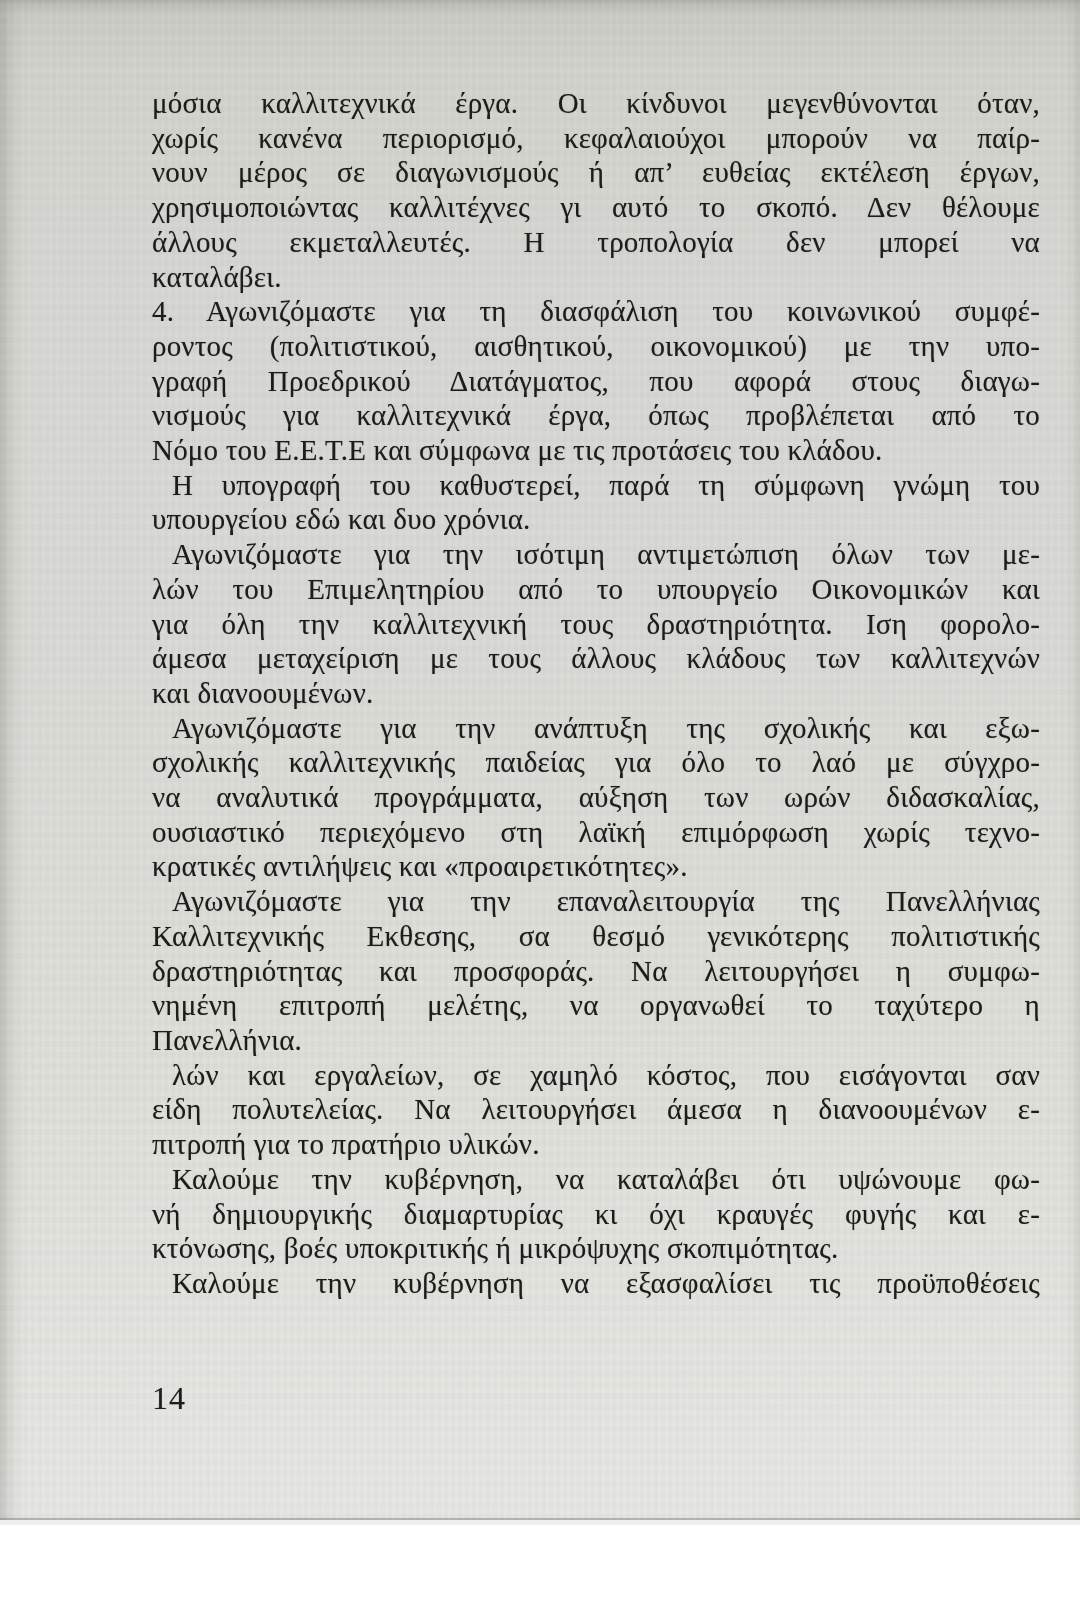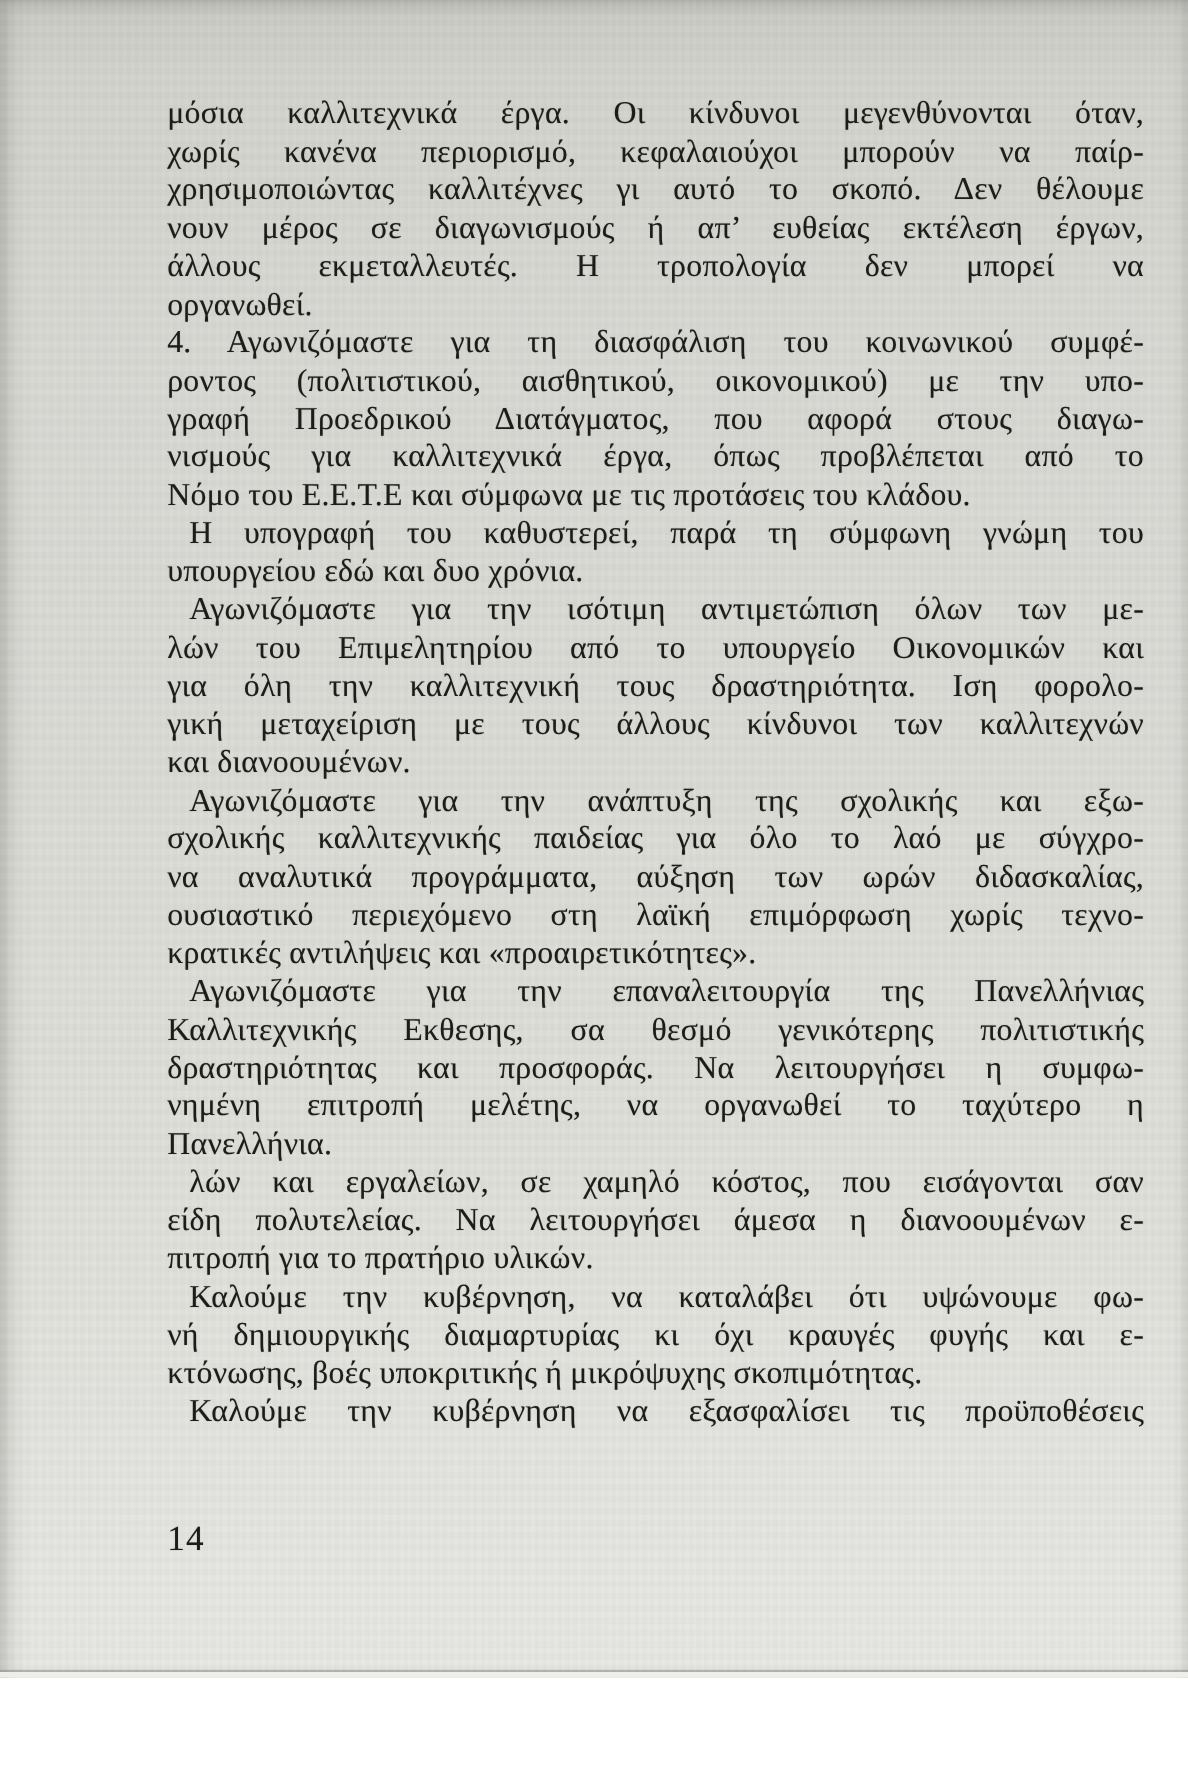--- a/index.html
+++ b/index.html
@@ -96,41 +96,41 @@
   }
 </style>
 </head>
 <body>
 
 <div class="page">
   <div class="text-block">
       <div class="para">
         <div class="line">μόσια καλλιτεχνικά έργα. Οι κίνδυνοι μεγενθύνονται όταν,</div>
         <div class="line">χωρίς κανένα περιορισμό, κεφαλαιούχοι μπορούν να παίρ-</div>
+        <div class="line">νουν μέρος σε διαγωνισμούς ή απ’ ευθείας εκτέλεση έργων,</div>
         <div class="line">χρησιμοποιώντας καλλιτέχνες γι αυτό το σκοπό. Δεν θέλουμε</div>
-        <div class="line">νουν μέρος σε διαγωνισμούς ή απ’ ευθείας εκτέλεση έργων,</div>
         <div class="line">άλλους εκμεταλλευτές. Η τροπολογία δεν μπορεί να</div>
-        <div class="line">οργανωθεί.</div>
+        <div class="line">καταλάβει.</div>
       </div>
       <div class="para">
         <div class="line">4. Αγωνιζόμαστε για τη διασφάλιση του κοινωνικού συμφέ-</div>
         <div class="line">ροντος (πολιτιστικού, αισθητικού, οικονομικού) με την υπο-</div>
         <div class="line">γραφή Προεδρικού Διατάγματος, που αφορά στους διαγω-</div>
         <div class="line">νισμούς για καλλιτεχνικά έργα, όπως προβλέπεται από το</div>
         <div class="line">Νόμο του Ε.Ε.Τ.Ε και σύμφωνα με τις προτάσεις του κλάδου.</div>
       </div>
       <div class="para indent">
         <div class="line">Η υπογραφή του καθυστερεί, παρά τη σύμφωνη γνώμη του</div>
         <div class="line">υπουργείου εδώ και δυο χρόνια.</div>
       </div>
       <div class="para indent">
         <div class="line">Αγωνιζόμαστε για την ισότιμη αντιμετώπιση όλων των με-</div>
         <div class="line">λών του Επιμελητηρίου από το υπουργείο Οικονομικών και</div>
         <div class="line">για όλη την καλλιτεχνική τους δραστηριότητα. Ιση φορολο-</div>
-        <div class="line">γική μεταχείριση με τους άλλους κίνδυνοι των καλλιτεχνών</div>
+        <div class="line">άμεσα μεταχείριση με τους άλλους κλάδους των καλλιτεχνών</div>
         <div class="line">και διανοουμένων.</div>
       </div>
       <div class="para indent">
         <div class="line">Αγωνιζόμαστε για την ανάπτυξη της σχολικής και εξω-</div>
         <div class="line">σχολικής καλλιτεχνικής παιδείας για όλο το λαό με σύγχρο-</div>
         <div class="line">να αναλυτικά προγράμματα, αύξηση των ωρών διδασκαλίας,</div>
         <div class="line">ουσιαστικό περιεχόμενο στη λαϊκή επιμόρφωση χωρίς τεχνο-</div>
         <div class="line">κρατικές αντιλήψεις και «προαιρετικότητες».</div>
       </div>
       <div class="para indent">

